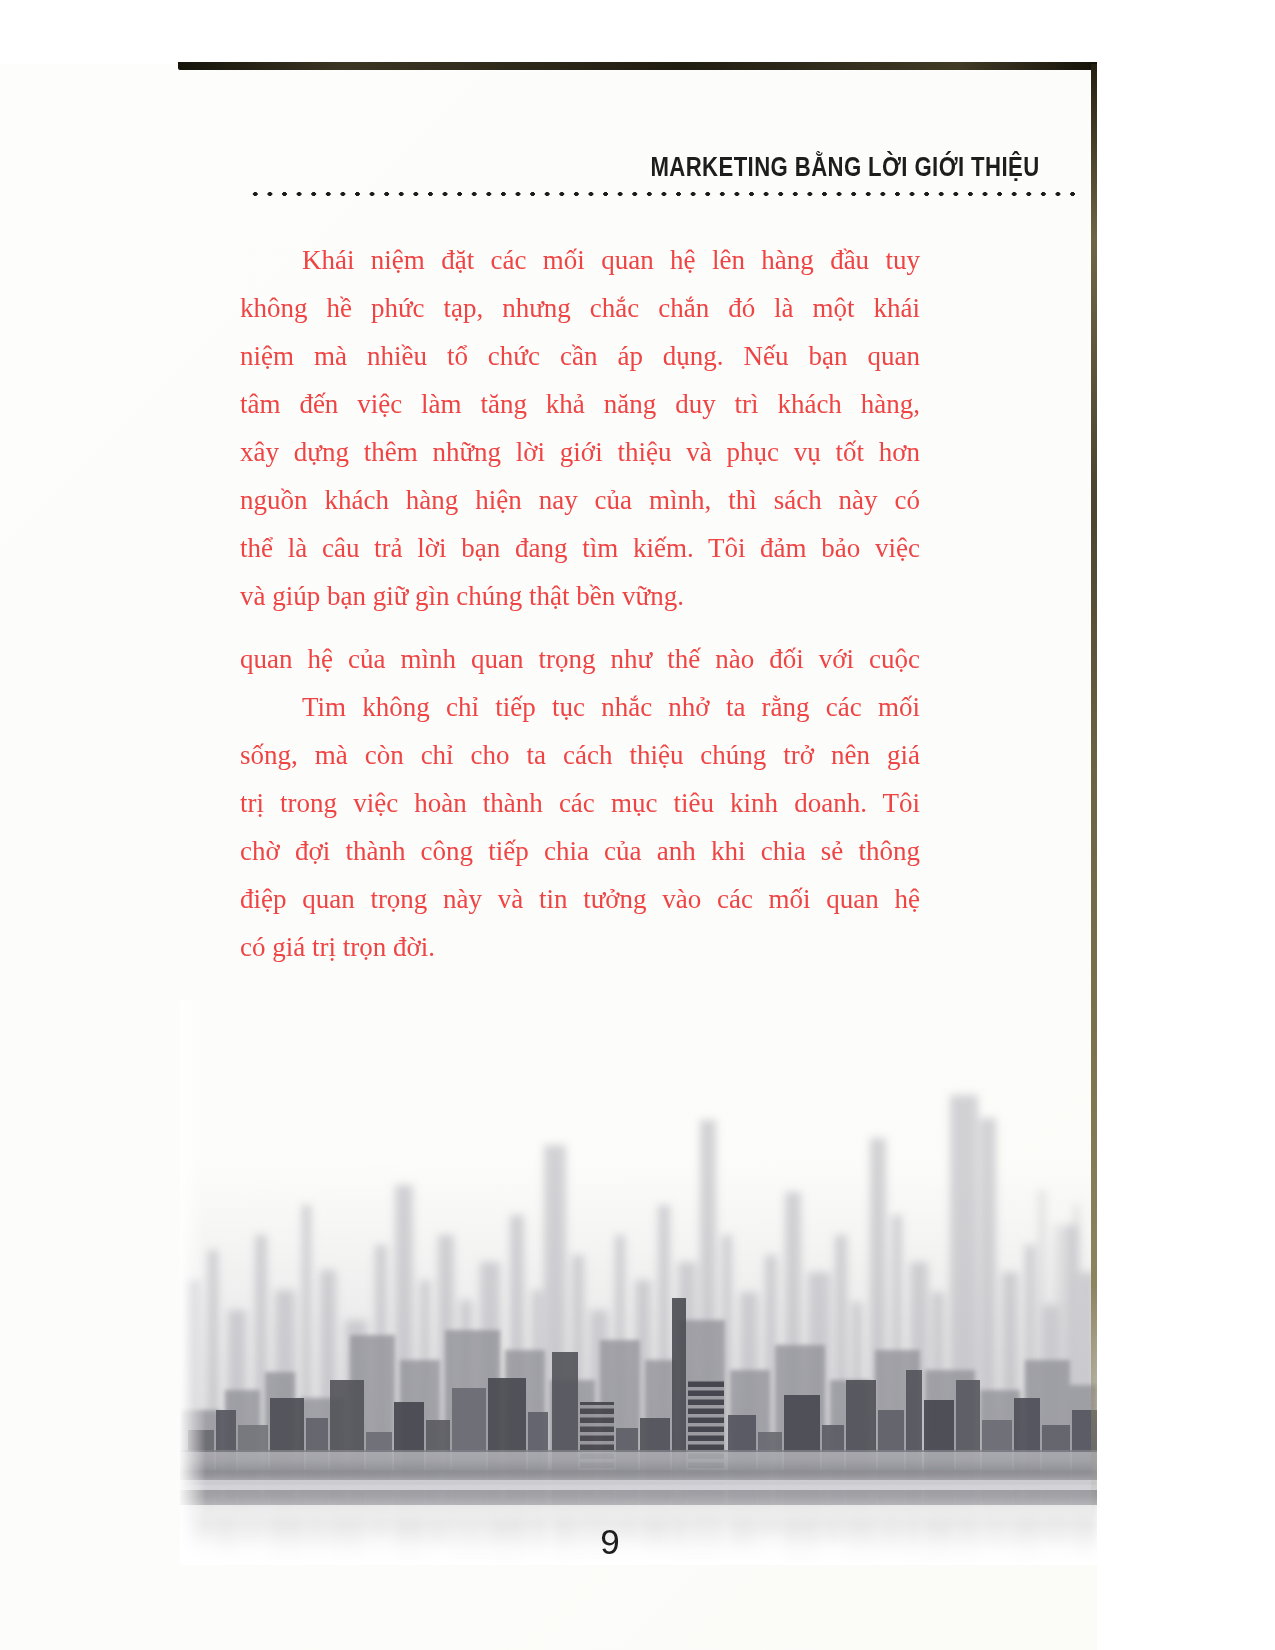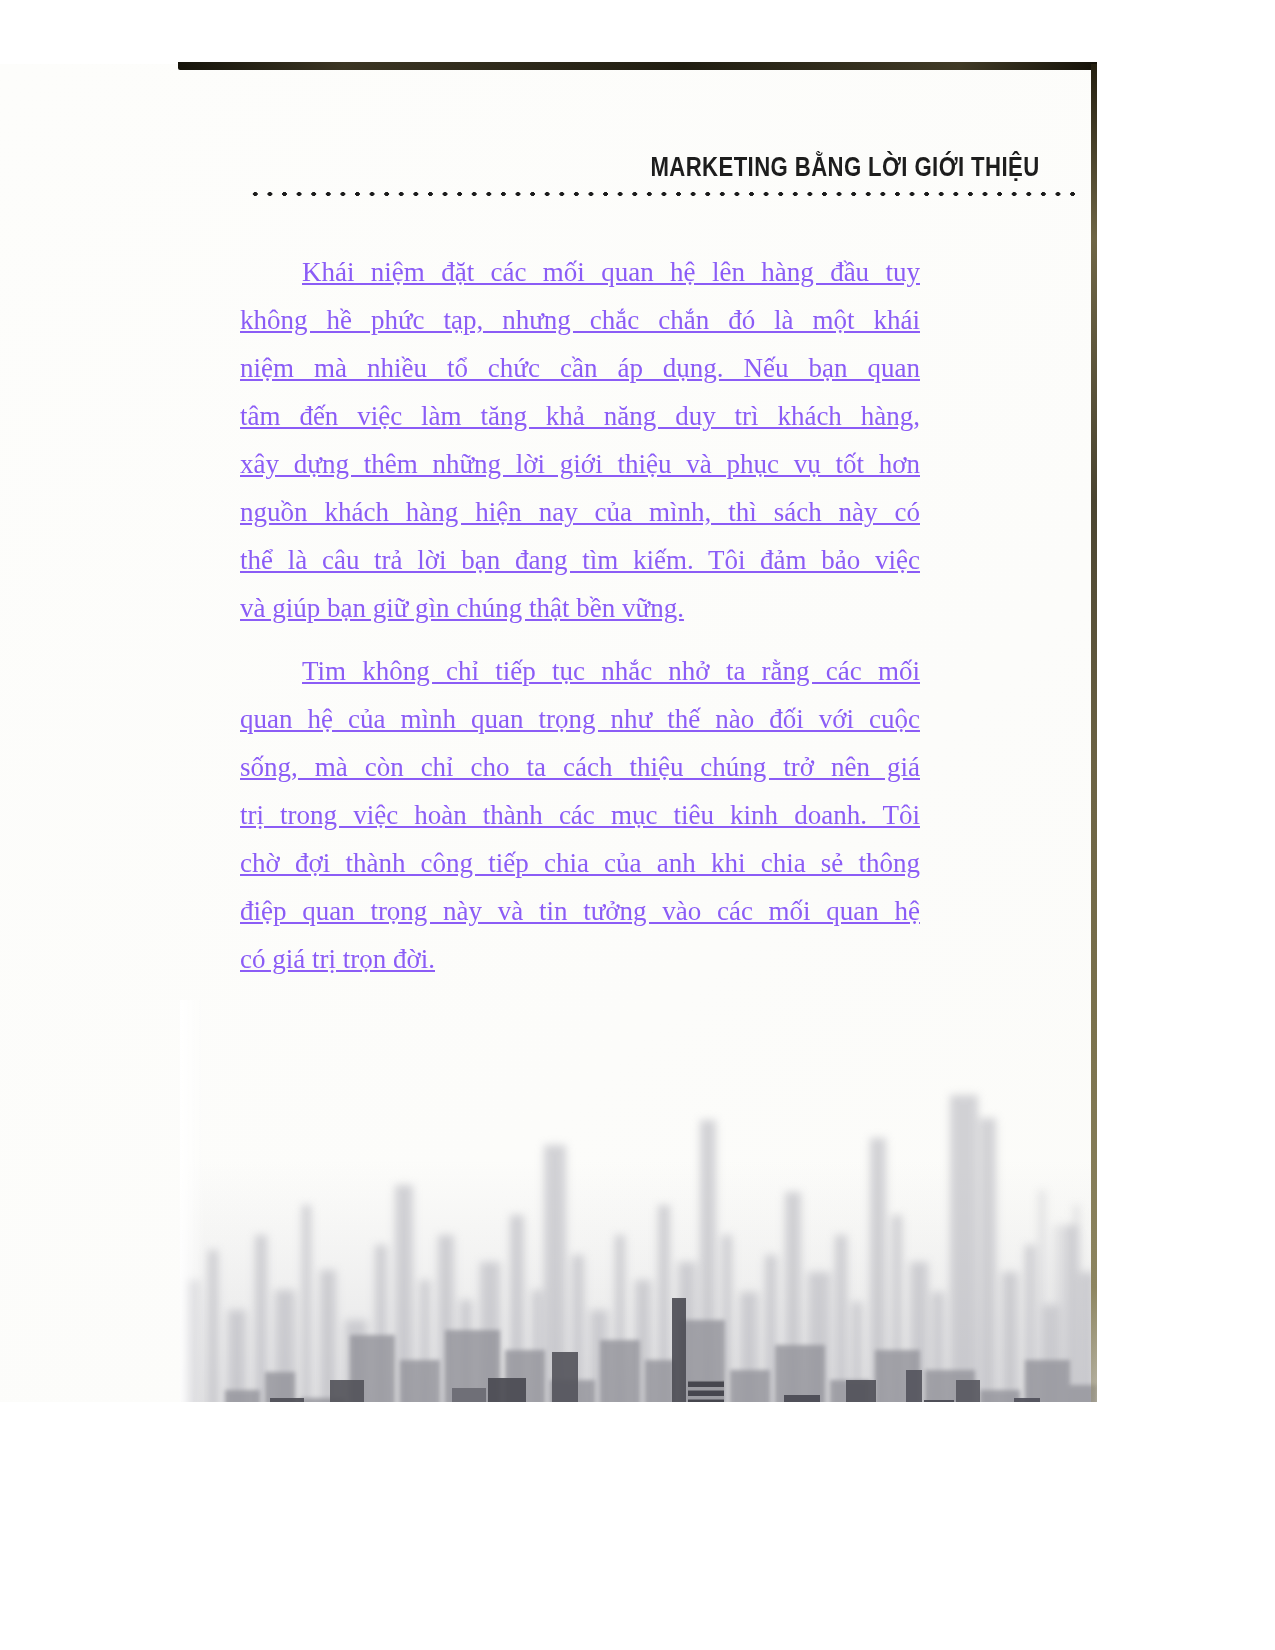--- a/index.html
+++ b/index.html
@@ -1,18 +1,18 @@
 <!DOCTYPE html>
 <html><head>
 <meta charset="utf-8">
 <style>
   html,body{margin:0;padding:0;background:#ffffff;}
   #scan{
     position:relative;
-    width:1275px;height:1402px;
+    width:1275px;height:1650px;
     background:#ffffff;
     overflow:hidden;
     font-family:"Liberation Serif","DejaVu Serif",serif;
   }
   
   .sheet{
     position:absolute;left:0;top:64px;width:1097px;height:1586px;
     background:linear-gradient(135deg,#fdfdfb 0%,#fcfcfa 60%,#fbfbf8 100%);
   }
   
@@ -36,21 +36,21 @@
     white-space:nowrap;
   }
   .running-header .squeeze{display:inline-block;transform:scaleX(0.82);transform-origin:100% 50%;letter-spacing:0.5px;}
   
   .dotted-rule{
     position:absolute;left:248px;top:191px;width:834px;height:6px;
     background-image:radial-gradient(circle,#1c1c1c 0 2.1px,rgba(0,0,0,0) 2.2px);
     background-size:14.6px 6px;background-repeat:repeat-x;background-position:0 50%;
   }
   
-  .content{position:absolute;left:240px;top:248px;width:680px;color:#8b5cf6;text-decoration:underline;}
+  .content{position:absolute;left:240px;top:236px;width:680px;color:#ef4444;}
   .para{margin:0;}
   .para + .para{margin-top:15px;}
   .body-line{
     font-size:27px;line-height:48px;height:48px;overflow:hidden;
     text-align:justify;text-align-last:justify;
   }
   .body-line.first{padding-left:62px;}
   .body-line.last{text-align-last:left;}
   
   .skyline{position:absolute;left:180px;top:1000px;width:917px;height:565px;}
@@ -230,22 +230,22 @@
       <div class="body-line first">Khái niệm đặt các mối quan hệ lên hàng đầu tuy</div>
       <div class="body-line">không hề phức tạp, nhưng chắc chắn đó là một khái</div>
       <div class="body-line">niệm mà nhiều tổ chức cần áp dụng. Nếu bạn quan</div>
       <div class="body-line">tâm đến việc làm tăng khả năng duy trì khách hàng,</div>
       <div class="body-line">xây dựng thêm những lời giới thiệu và phục vụ tốt hơn</div>
       <div class="body-line">nguồn khách hàng hiện nay của mình, thì sách này có</div>
       <div class="body-line">thể là câu trả lời bạn đang tìm kiếm. Tôi đảm bảo việc</div>
       <div class="body-line last">và giúp bạn giữ gìn chúng thật bền vững.</div>
     </div>
     <div class="para">
+      <div class="body-line">quan hệ của mình quan trọng như thế nào đối với cuộc</div>
       <div class="body-line first">Tim không chỉ tiếp tục nhắc nhở ta rằng các mối</div>
-      <div class="body-line">quan hệ của mình quan trọng như thế nào đối với cuộc</div>
       <div class="body-line">sống, mà còn chỉ cho ta cách thiệu chúng trở nên giá</div>
       <div class="body-line">trị trong việc hoàn thành các mục tiêu kinh doanh. Tôi</div>
       <div class="body-line">chờ đợi thành công tiếp chia của anh khi chia sẻ thông</div>
       <div class="body-line">điệp quan trọng này và tin tưởng vào các mối quan hệ</div>
       <div class="body-line last">có giá trị trọn đời.</div>
     </div>
   </div>
 
   <div class="page-number">9</div>
 

